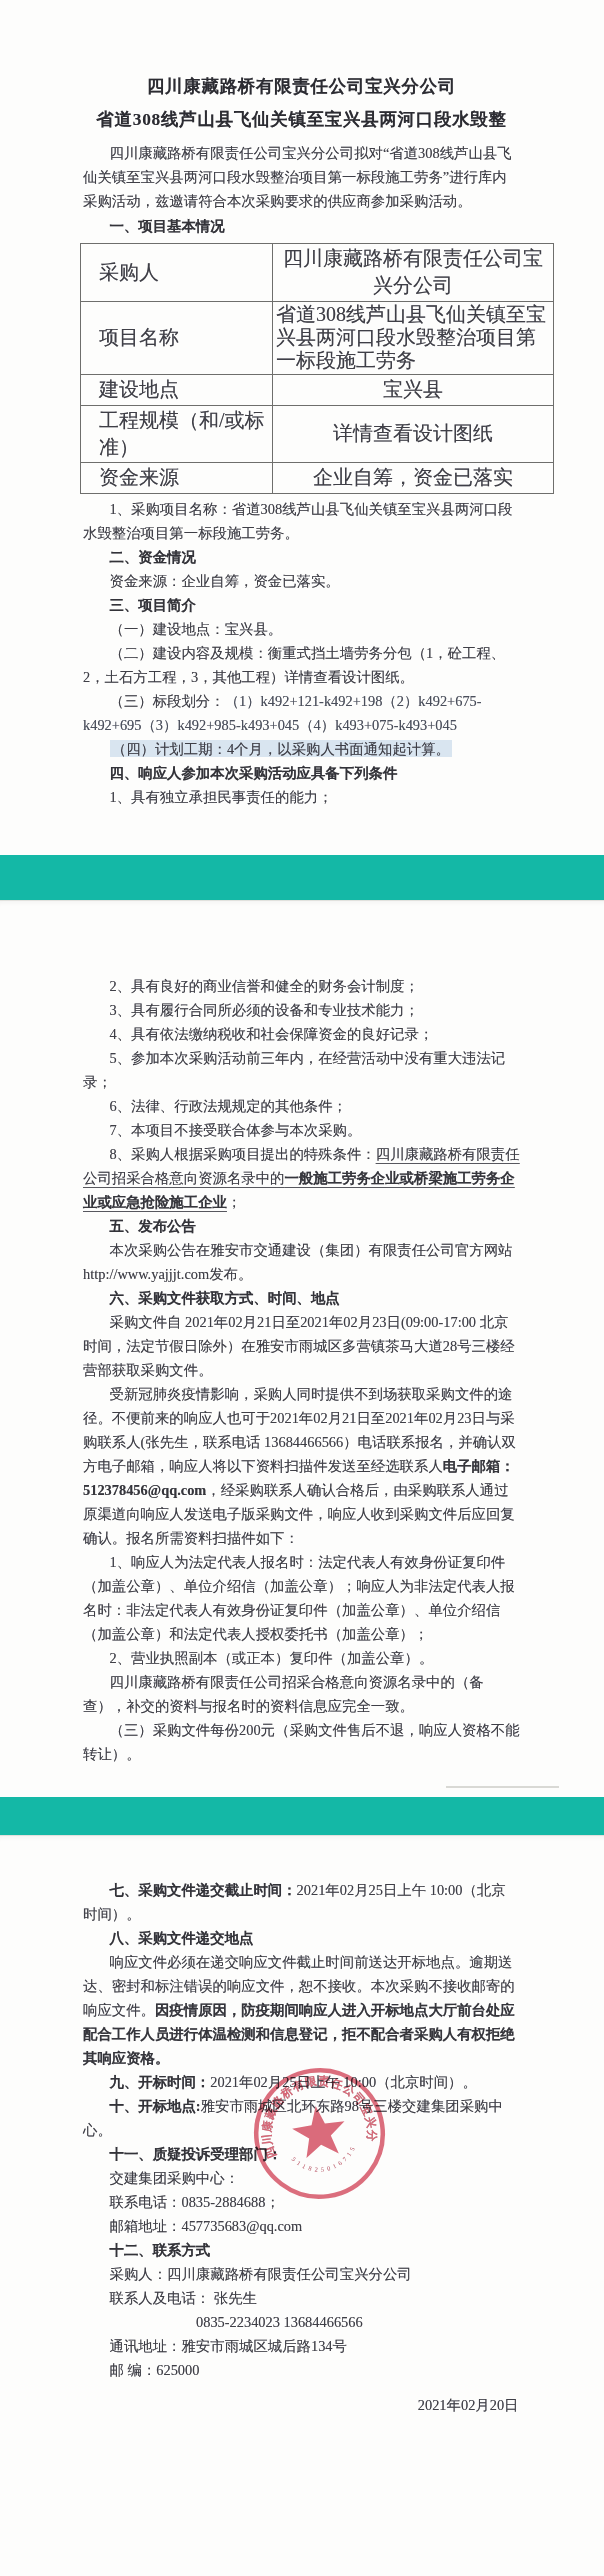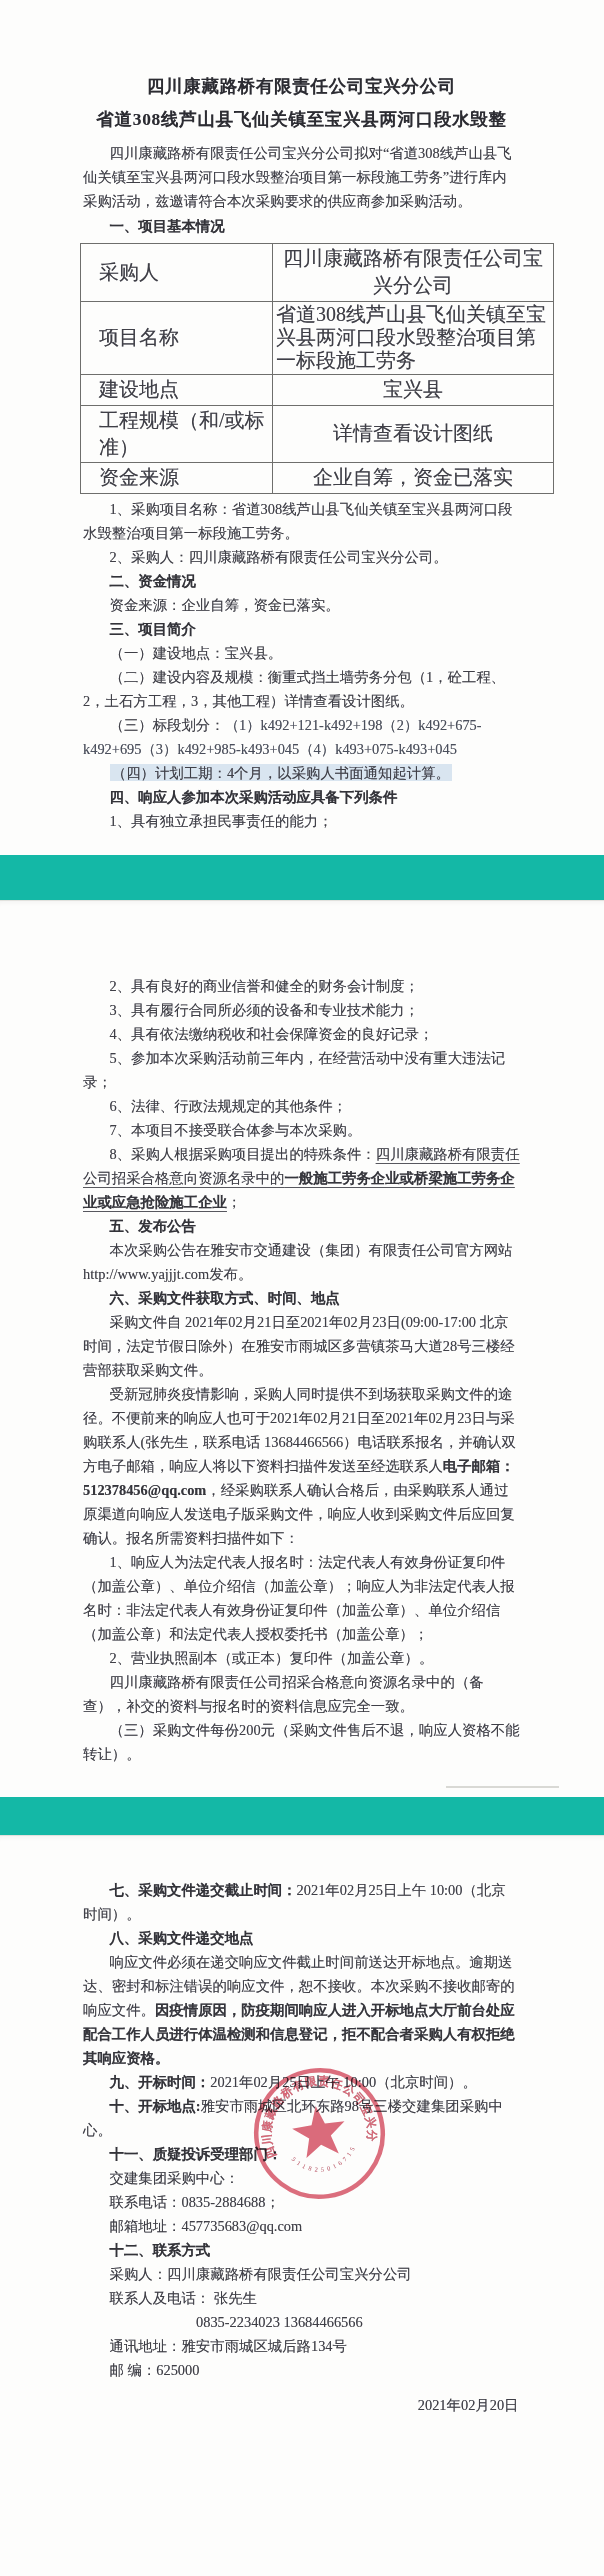--- a/index.html
+++ b/index.html
@@ -74,21 +74,20 @@
             <td class="val">详情查看设计图纸</td>
           </tr>
           <tr class="r6">
             <td class="lbl">资金来源</td>
             <td class="val">企业自筹，资金已落实</td>
           </tr>
         </tbody>
       </table>
 
       <p class="mt4">1、采购项目名称：省道308线芦山县飞仙关镇至宝兴县两河口段水毁整治项目第一标段施工劳务。</p>
-      <p>2、采购人：四川康藏路桥有限责任公司宝兴分公司。</p>
 
       <p class="h">二、资金情况</p>
       <p>资金来源：企业自筹，资金已落实。</p>
 
       <p class="h">三、项目简介</p>
       <p>（一）建设地点：宝兴县。</p>
       <p>（二）建设内容及规模：衡重式挡土墙劳务分包（1，砼工程、2，土石方工程，3，其他工程）详情查看设计图纸。</p>
       <p><span>（三）标段划分：</span><span class="kvals">（1）k492+121-k492+198（2）k492+675-k492+695（3）k492+985-k493+045（4）k493+075-k493+045</span></p>
       <p><span class="hl">（四）计划工期：4个月，以采购人书面通知起计算。</span></p>
 

